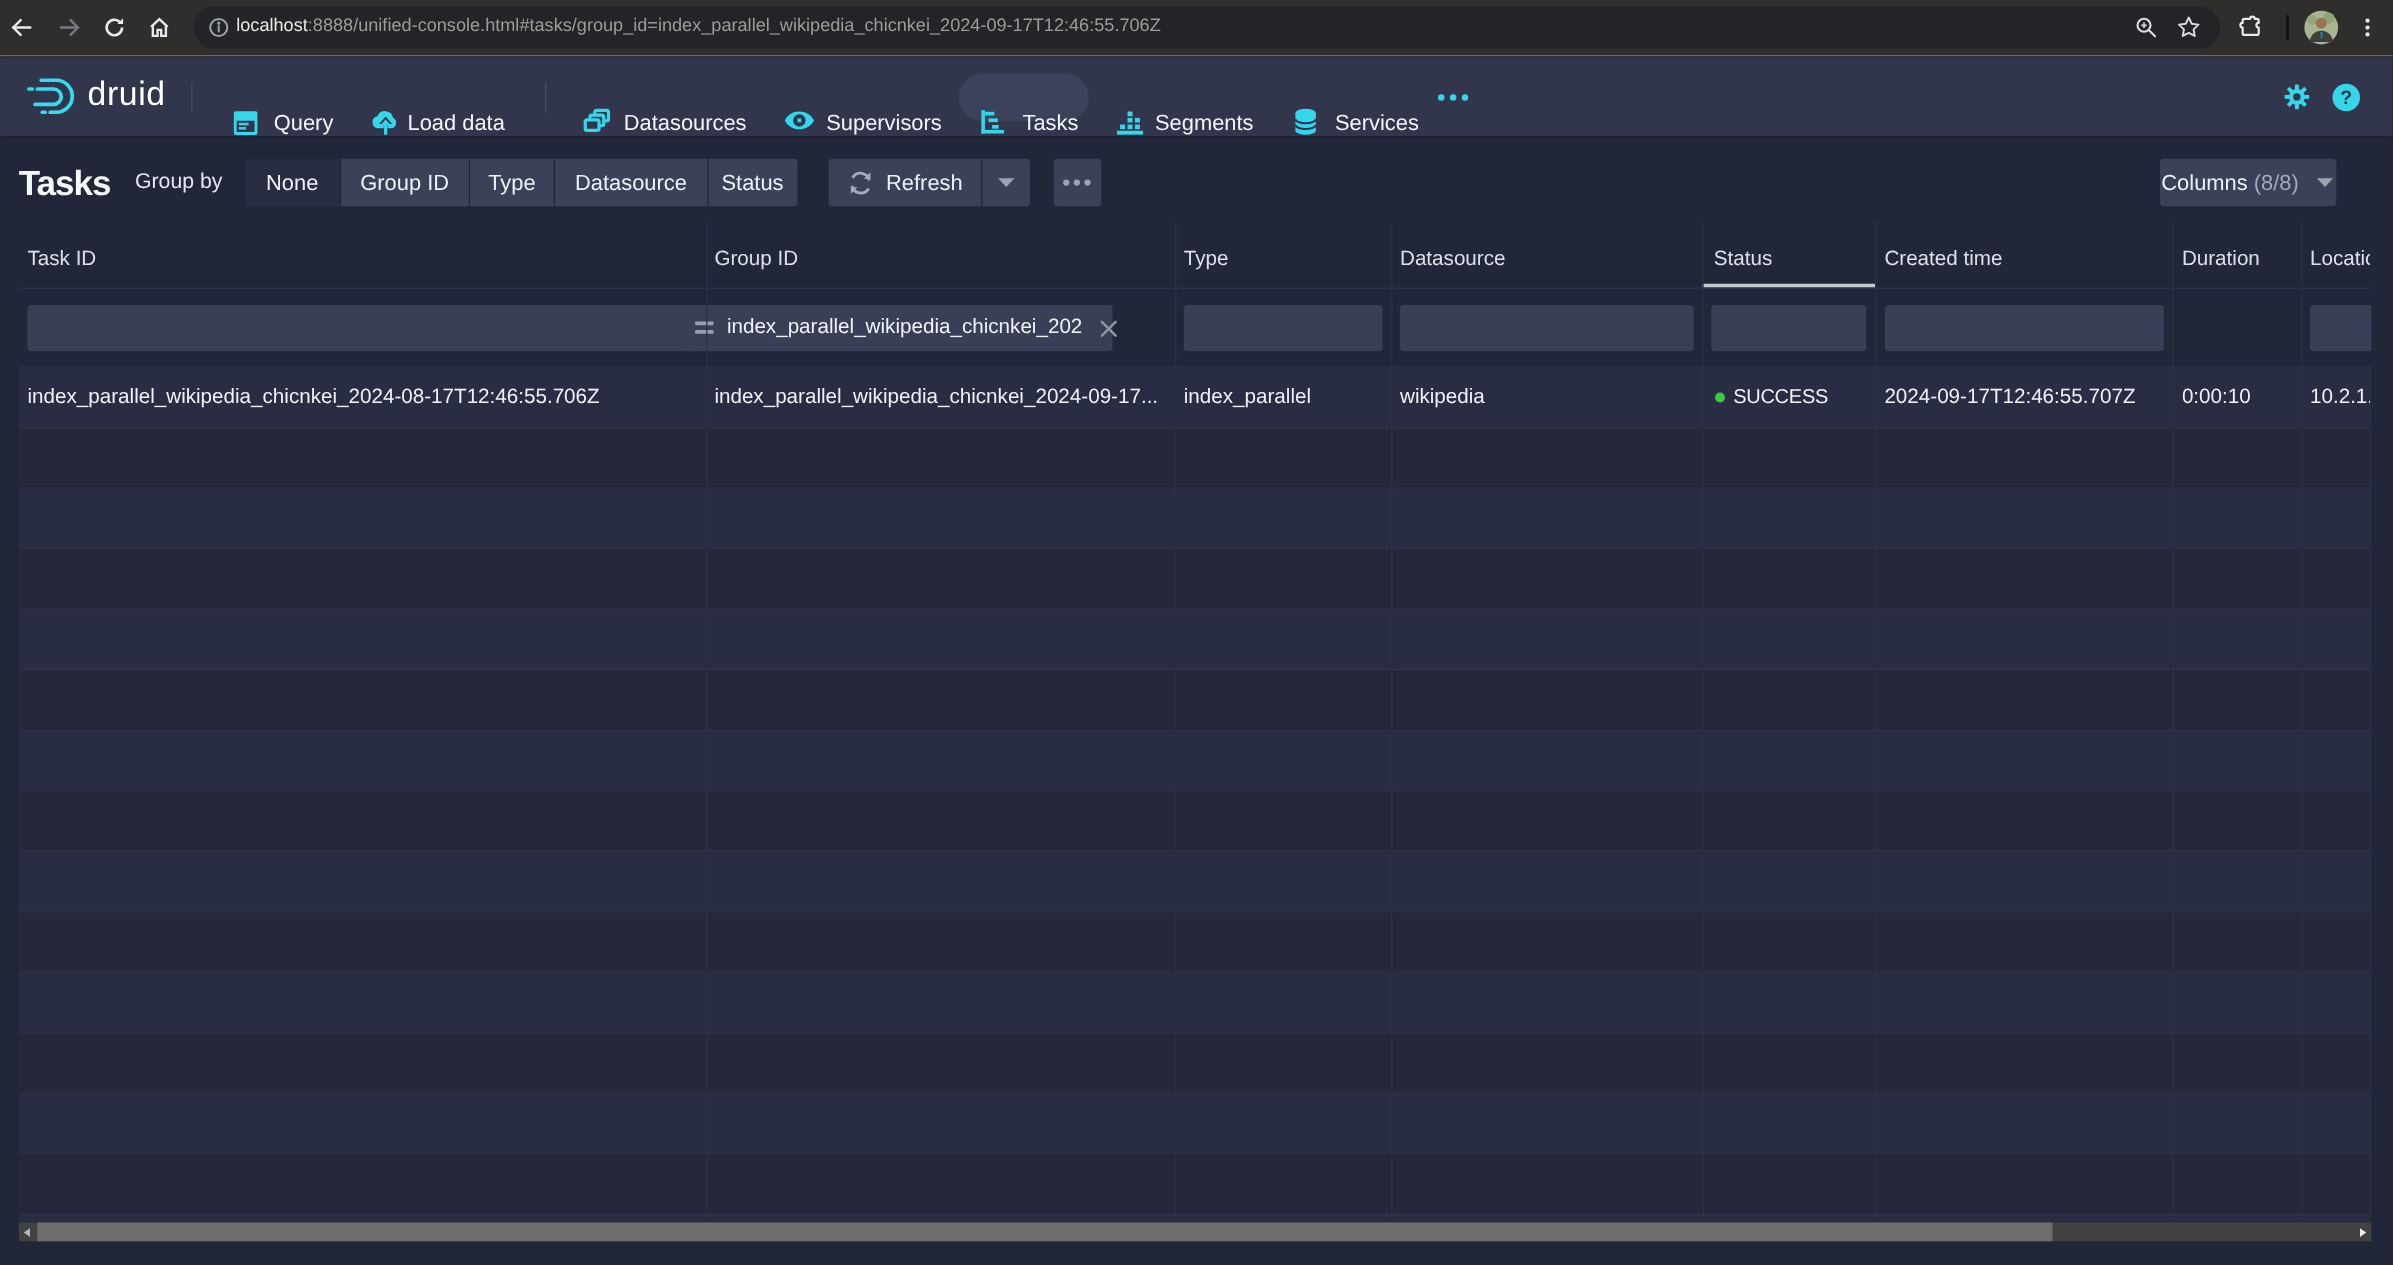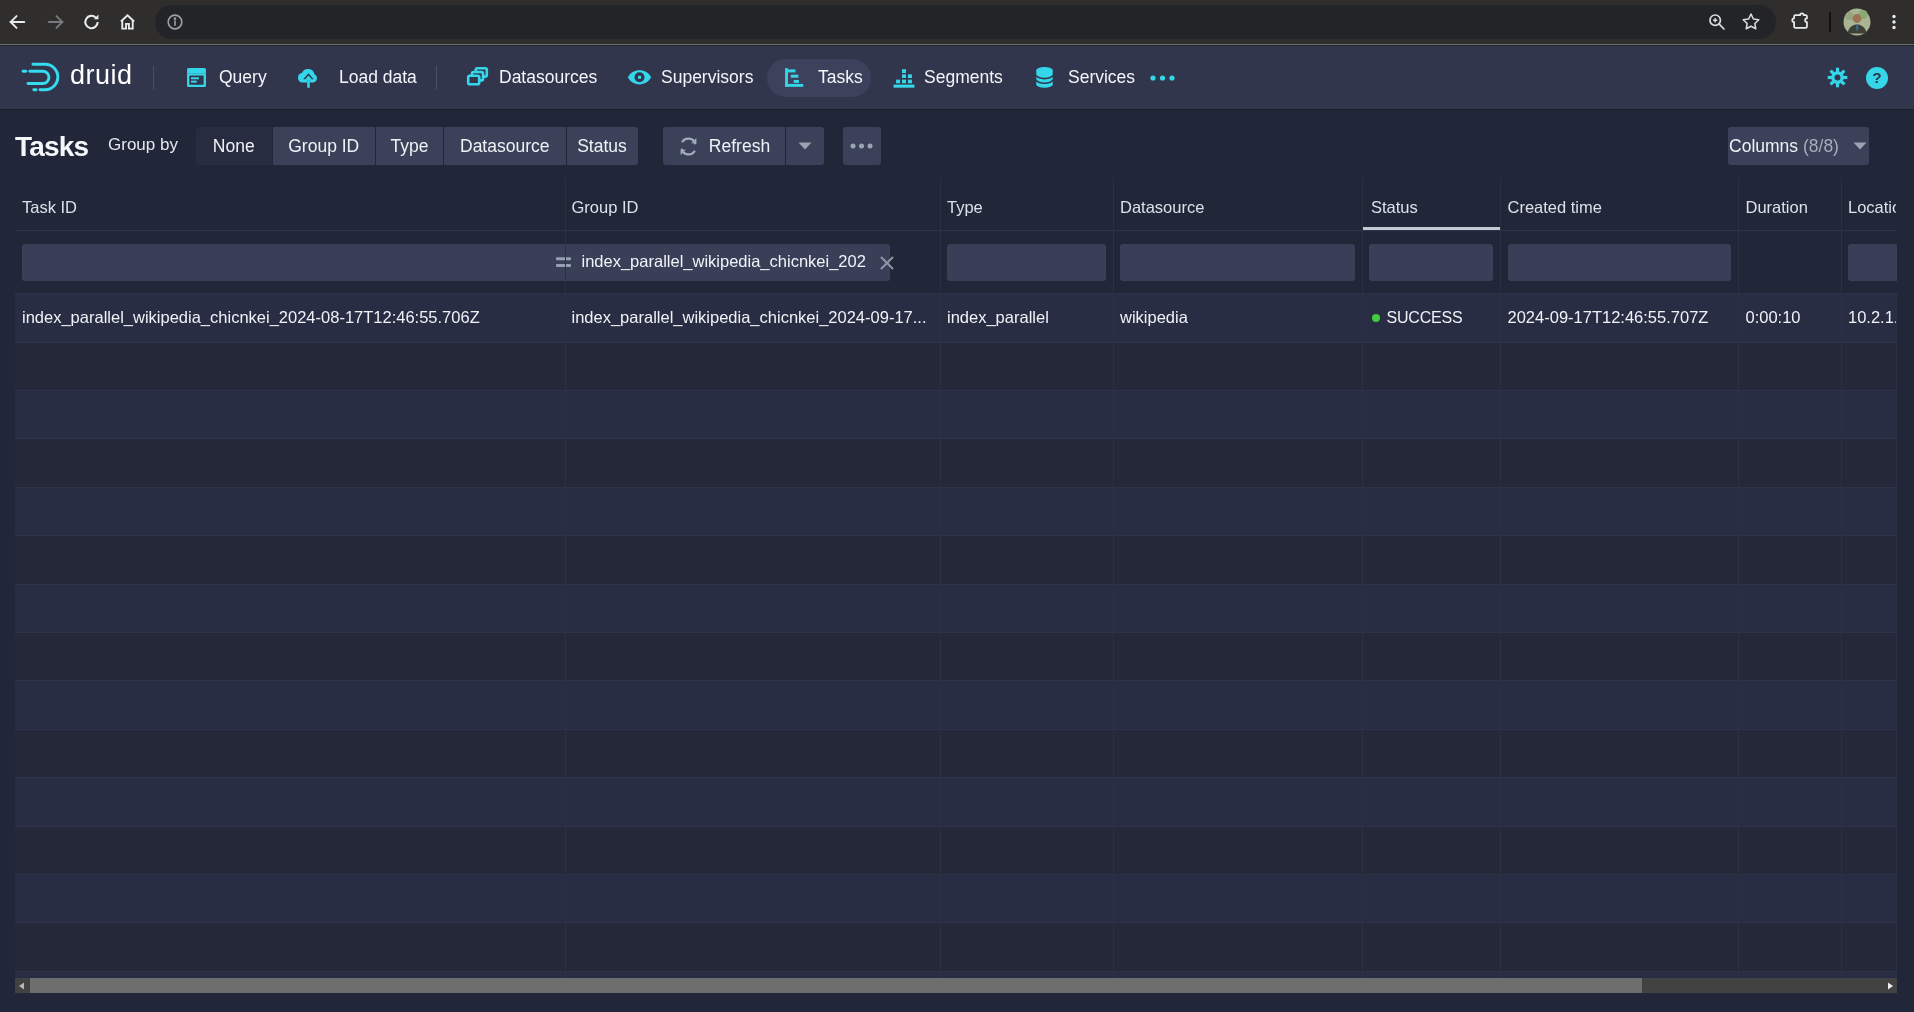--- a/index.html
+++ b/index.html
@@ -6,21 +6,21 @@
     font-family:"Liberation Sans", sans-serif; }
   .abs { position:absolute; }
   
   #chrome { position:absolute; left:0; top:0; width:1914px; height:45px; background:#2f2e2d; border-bottom:1px solid #6f6e6a; }
   .cicon { position:absolute; top:0; height:44px; display:flex; align-items:center; justify-content:center; }
   #urlbar { position:absolute; left:155px; top:5px; width:1621px; height:34px; border-radius:17px; background:#232427; }
   #urltext { position:absolute; left:34px; top:8px; font-size:14.5px; color:#9c9c9a; white-space:nowrap; }
   #urltext b { color:#e9e9e7; font-weight:normal; }
   
   #nav { position:absolute; left:0; top:46px; width:1914px; height:63px; background:#32364d; box-shadow:0 4px 7px rgba(0,0,0,0.35); }
-  .navitem { position:absolute; top:0; height:63px; display:flex; align-items:center; gap:12px;
+  .navitem { position:absolute; top:0; height:63px; display:flex; align-items:flex-end; gap:12px;
     color:#f2f5f9; font-size:17.5px; }
   .navdiv { position:absolute; top:20px; width:1px; height:24px; background:#4b4f66; }
   .pill { position:absolute; left:767px; top:12.5px; width:104px; height:38px; border-radius:19px; background:#3d425c; }
   
   #view { position:absolute; left:0; top:110px; width:1914px; height:902px; background:#222639; }
   #title { position:absolute; left:15px; top:21px; font-size:28px; font-weight:700; letter-spacing:-0.8px; color:#f4f7fa; }
   #groupby { position:absolute; left:108px; top:25px; font-size:17px; color:#e3e8ee; }
   .btn { position:absolute; top:17px; height:38px; background:#3b4159; color:#eef2f6;
     font-size:17.5px; display:flex; align-items:center; justify-content:center; border-radius:3px; }
   .seg { border-radius:0; }
@@ -59,20 +59,21 @@
   <svg class="cicon" style="left:117.5px;width:19px" viewBox="0 0 20 20" fill="none" stroke="#e8eaed" stroke-width="2">
       <path d="M3 9.5 10 3l7 6.5"></path>
       <path d="M4.5 8.5V17h4v-5h3v5h4V8.5"></path>
     </svg>
   <div id="urlbar">
     <svg class="abs" style="left:10px;top:7px" width="20" height="20" viewBox="0 0 22 22" fill="none" stroke="#9aa0a6" stroke-width="1.8">
         <circle cx="11" cy="11" r="7.5"></circle>
         <path d="M11 10v4.5" stroke-linecap="round"></path>
         <circle cx="11" cy="7.3" r="0.6" fill="#9aa0a6"></circle>
       </svg>
+    <div id="urltext"><b>localhost</b>:8888/unified-console.html#tasks/group_id=index_parallel_wikipedia_chicnkei_2024-09-17T12:46:55.706Z</div>
 
     <svg class="abs" style="left:1552px;top:7px" width="20" height="20" viewBox="0 0 20 20" fill="none" stroke="#dadce0" stroke-width="1.7">
         <circle cx="8.2" cy="8.2" r="5.2"></circle>
         <path d="M12.2 12.2 17 17" stroke-linecap="round"></path>
         <path d="M8.2 6v4.4M6 8.2h4.4" stroke-width="1.4"></path>
       </svg>
 
     <svg class="abs" style="left:1585px;top:6px" width="22" height="22" viewBox="0 0 24 24" fill="none" stroke="#dadce0" stroke-width="1.7">
         <path d="M12 3.3l2.6 5.4 5.9.8-4.3 4.1 1 5.8L12 16.7l-5.2 2.7 1-5.8-4.3-4.1 5.9-.8z" stroke-linejoin="round"></path>
       </svg>
@@ -114,21 +115,21 @@
     <svg width="21" height="21" viewBox="0 0 20 20">
         <g fill="#35d6e9">
           <path d="M2.5 1h15A1.5 1.5 0 0 1 19 2.5 V6 H1 V2.5 A1.5 1.5 0 0 1 2.5 1z"></path>
           <path d="M1 6 H19 V17.5 A1.5 1.5 0 0 1 17.5 19 h-15 A1.5 1.5 0 0 1 1 17.5 z M3.2 8.2 v8.6 h13.6 V8.2 z" fill-rule="evenodd"></path>
           <rect x="4.8" y="9.8" width="7.5" height="1.9"></rect>
           <rect x="4.8" y="13" width="5.5" height="1.9"></rect>
         </g>
       </svg>
     <span>Query</span>
   </div>
-  <div class="navitem" style="left:297px;gap:19px">
+  <div class="navitem" style="left:297px;gap:6px">
     <svg width="23" height="23" viewBox="0 0 20 20">
         <path fill="#35d6e9" d="M15.2 7.2 A5.7 5.7 0 0 0 4.3 6.1 A4.2 4.2 0 0 0 4.6 14.4 h10 a3.9 3.9 0 0 0 .6-7.2z"></path>
         <path fill="#32364d" d="M10 6.2 l4.6 5.3 h-9.2z M8.7 10.7 h2.6 v3.7 h-2.6z"></path>
         <path fill="#35d6e9" d="M10 8.2 l3.2 3.8 h-6.4z M8.9 11 h2.2 v8 h-2.2z"></path>
       </svg>
     <span>Load data</span>
   </div>
   <div class="navdiv" style="left:436px"></div>
   <div class="navitem" style="left:466px;gap:10px">
     <svg width="23" height="23" viewBox="0 0 23 23">

